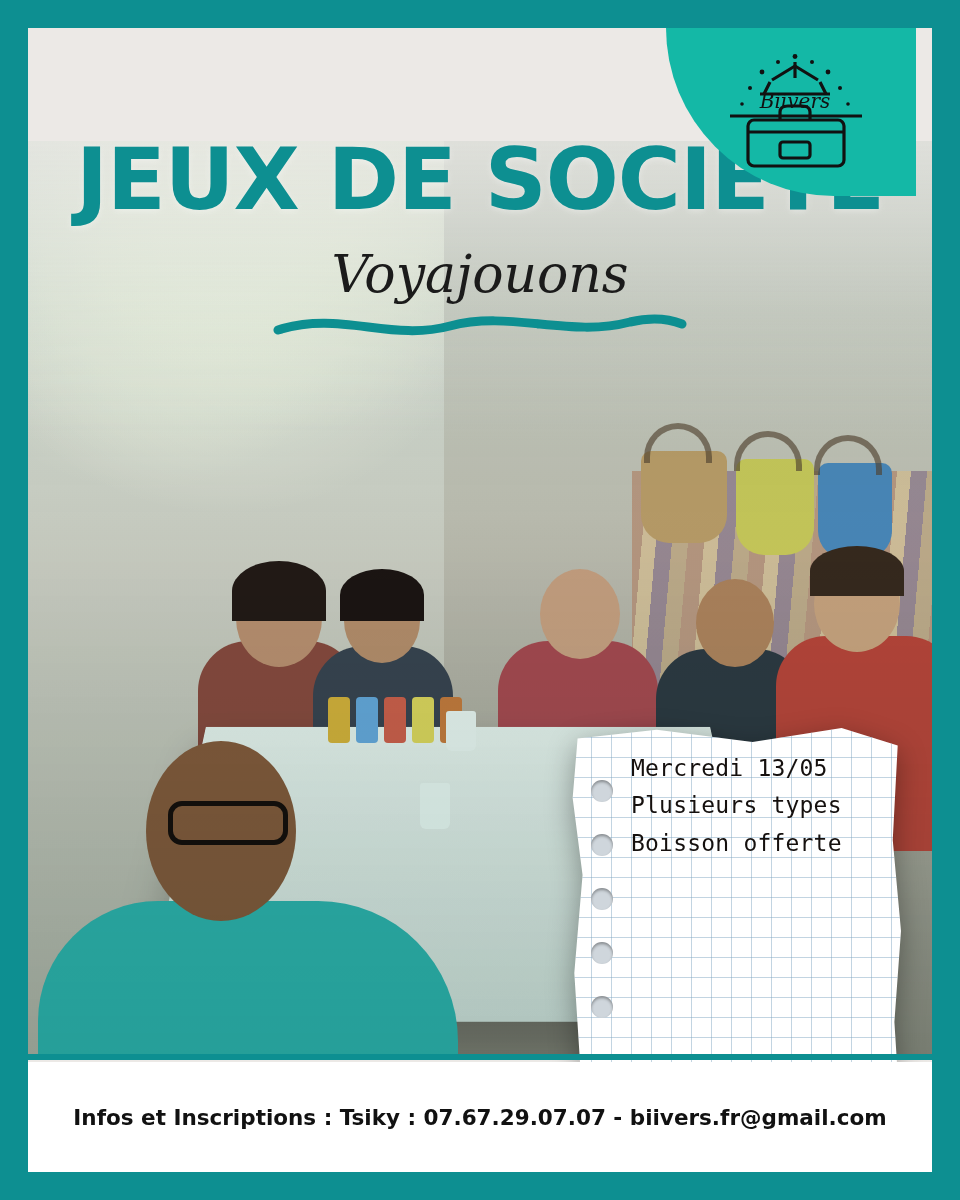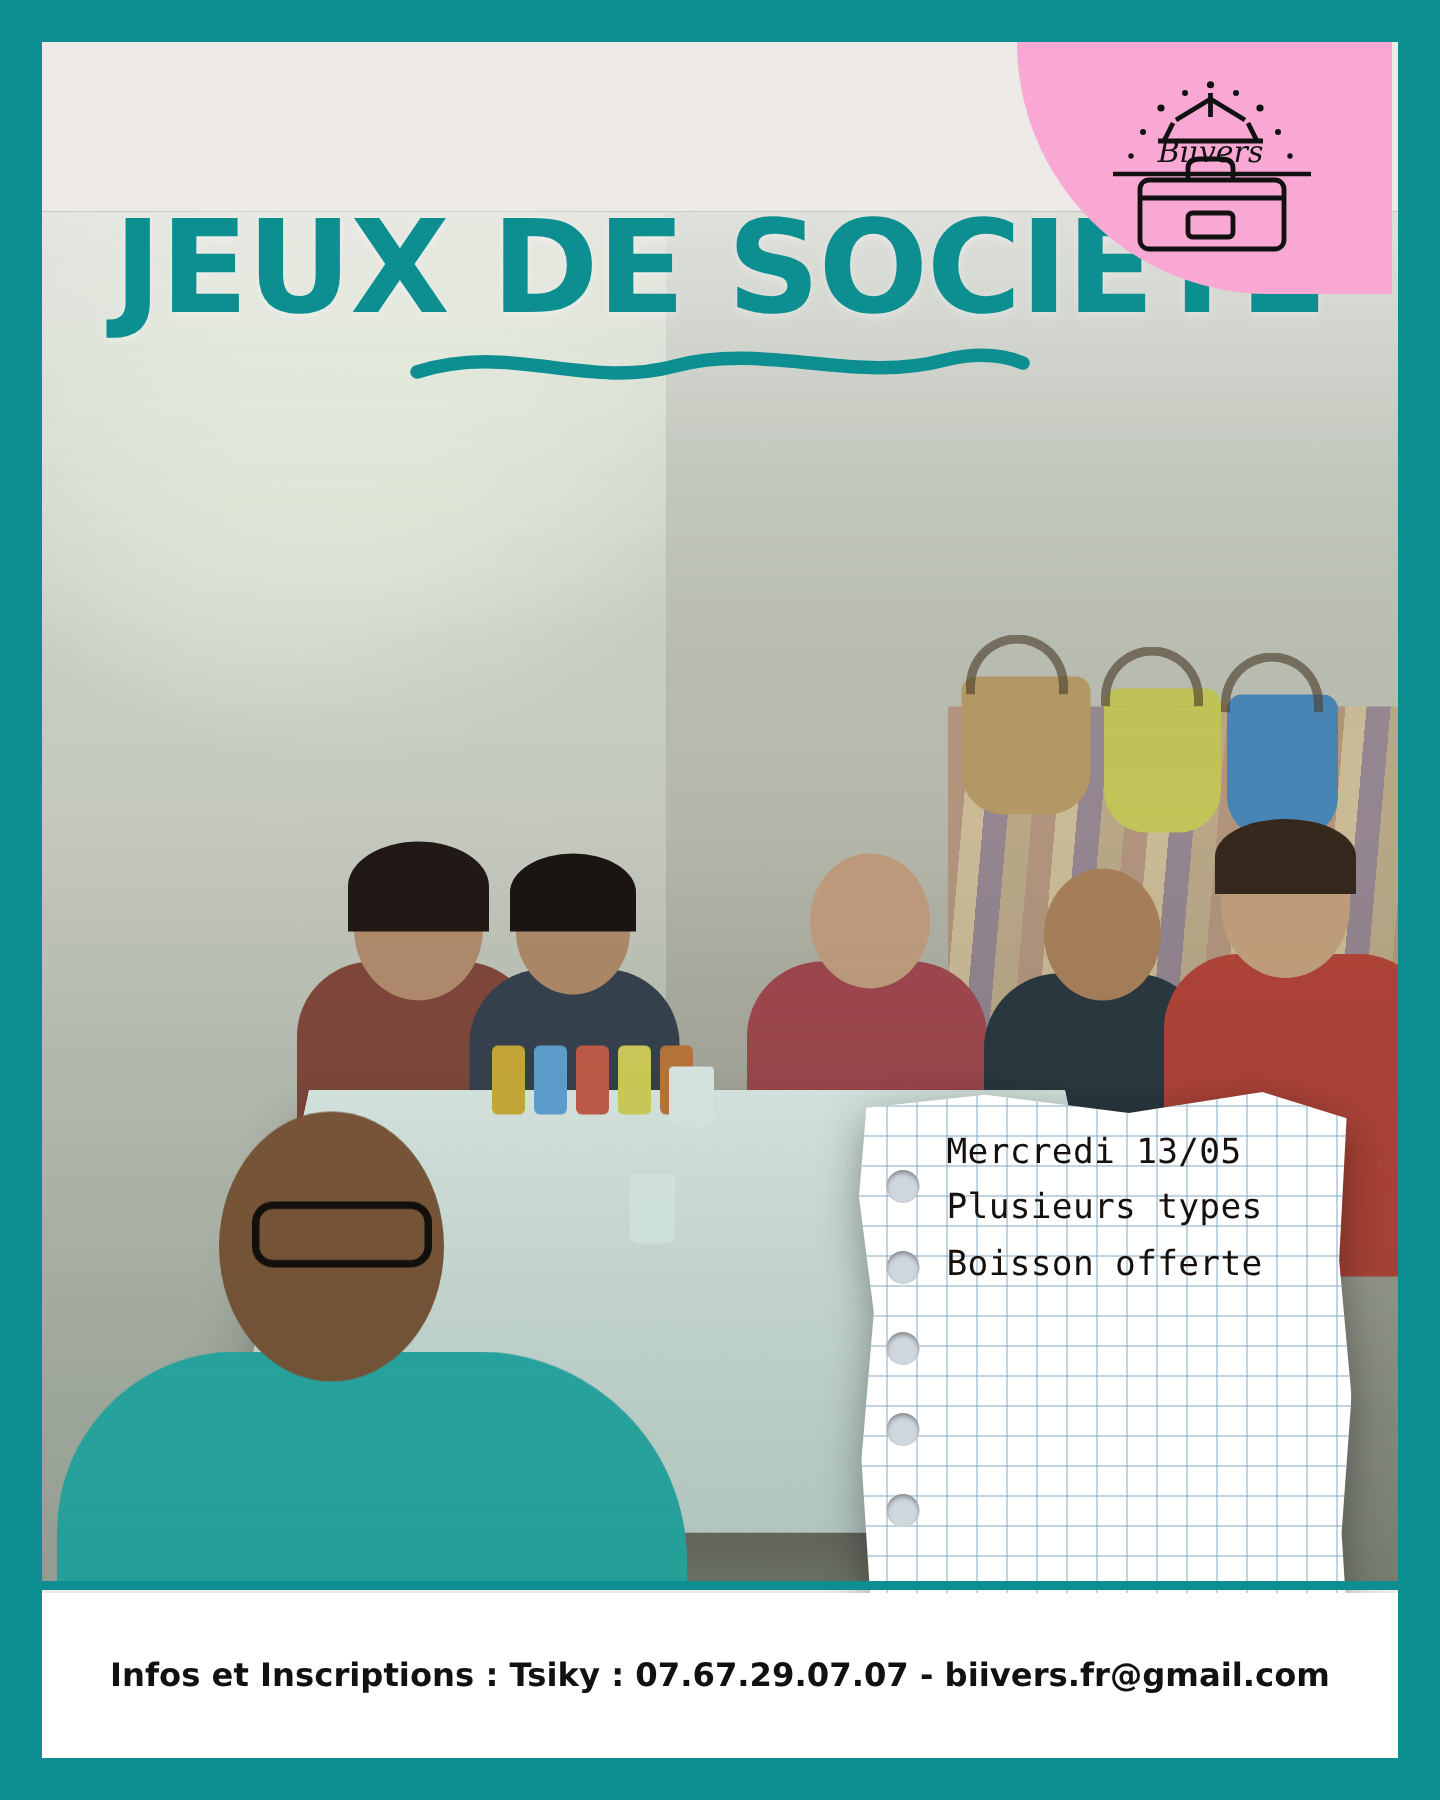--- a/index.html
+++ b/index.html
@@ -25,25 +25,25 @@
     top: 28px;
     width: 904px;
     height: 1144px;
     background: #ece9e6;
     overflow: hidden;
   }
 
   
   .logo-corner {
     position: absolute;
-    right: 4px;
+    right: 16px;
     top: 0;
     width: 250px;
     height: 168px;
-    background: #f9a8d4;
+    background: #14b8a6;
     border-bottom-left-radius: 170px;
     z-index: 6;
   }
   .logo-mark {
     position: absolute;
     right: 26px;
     top: 26px;
     width: 190px;
     height: 120px;
   }
@@ -253,20 +253,21 @@
       <div class="head" style="left:118px; top:600px; width:150px; height:180px; background:#8a5a3b; border-radius:50%;"></div>
       <div class="head" style="left:78px; top:536px; width:230px; height:210px; background:#23160f; border-radius:50% 50% 40% 40%; z-index:-1;"></div>
       <div style="position:absolute; left:140px; top:660px; width:110px; height:34px; border:5px solid #15100c; border-radius:14px;"></div>
 
       <div class="photo-tint"></div>
       <div class="photo-fade-top"></div>
     </div>
 
     <div class="title-wrap">
       <div class="title">JEUX DE SOCIÉTÉ</div>
+      <div class="subtitle">Voyajouons</div>
       <div class="squiggle">
         <svg width="420" height="36" viewBox="0 0 420 36">
           <path d="M8,22 C70,2 120,34 180,18 C240,2 300,30 360,14 C385,8 402,12 412,16" stroke="#0d8f91" stroke-width="9" fill="none" stroke-linecap="round"></path>
         </svg>
       </div>
     </div>
 
     <div class="logo-corner">
       <div class="logo-mark">
         <svg viewBox="0 0 190 120" width="190" height="120">

